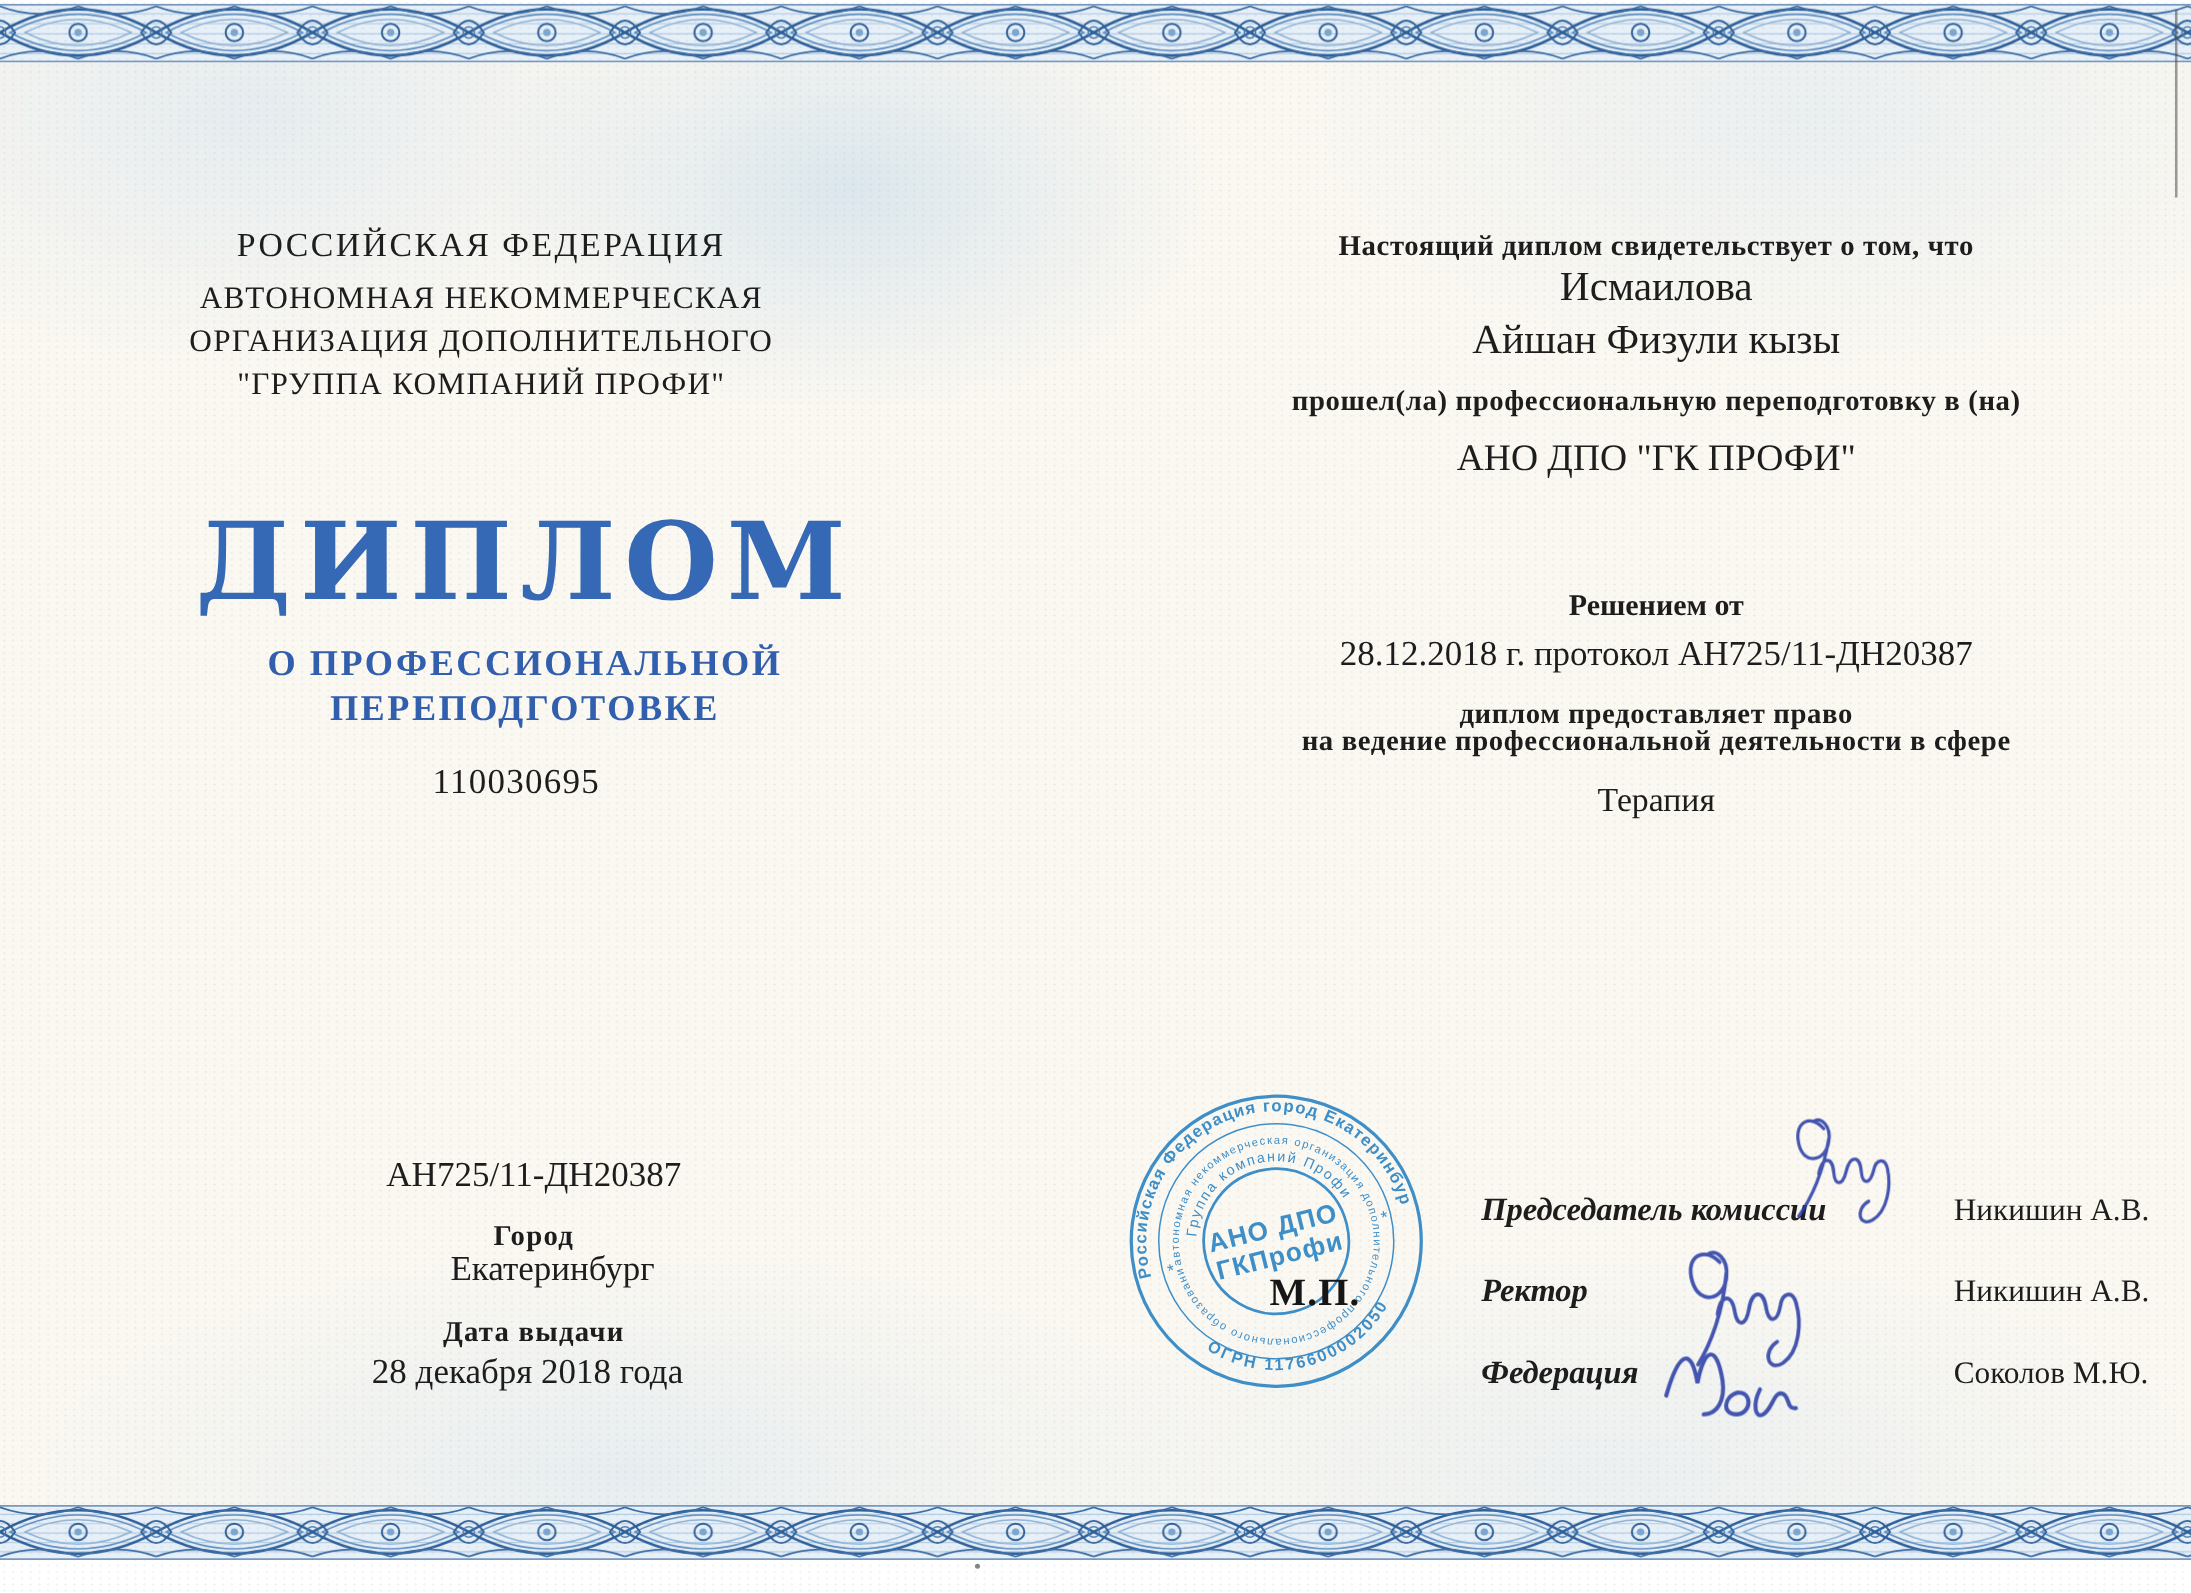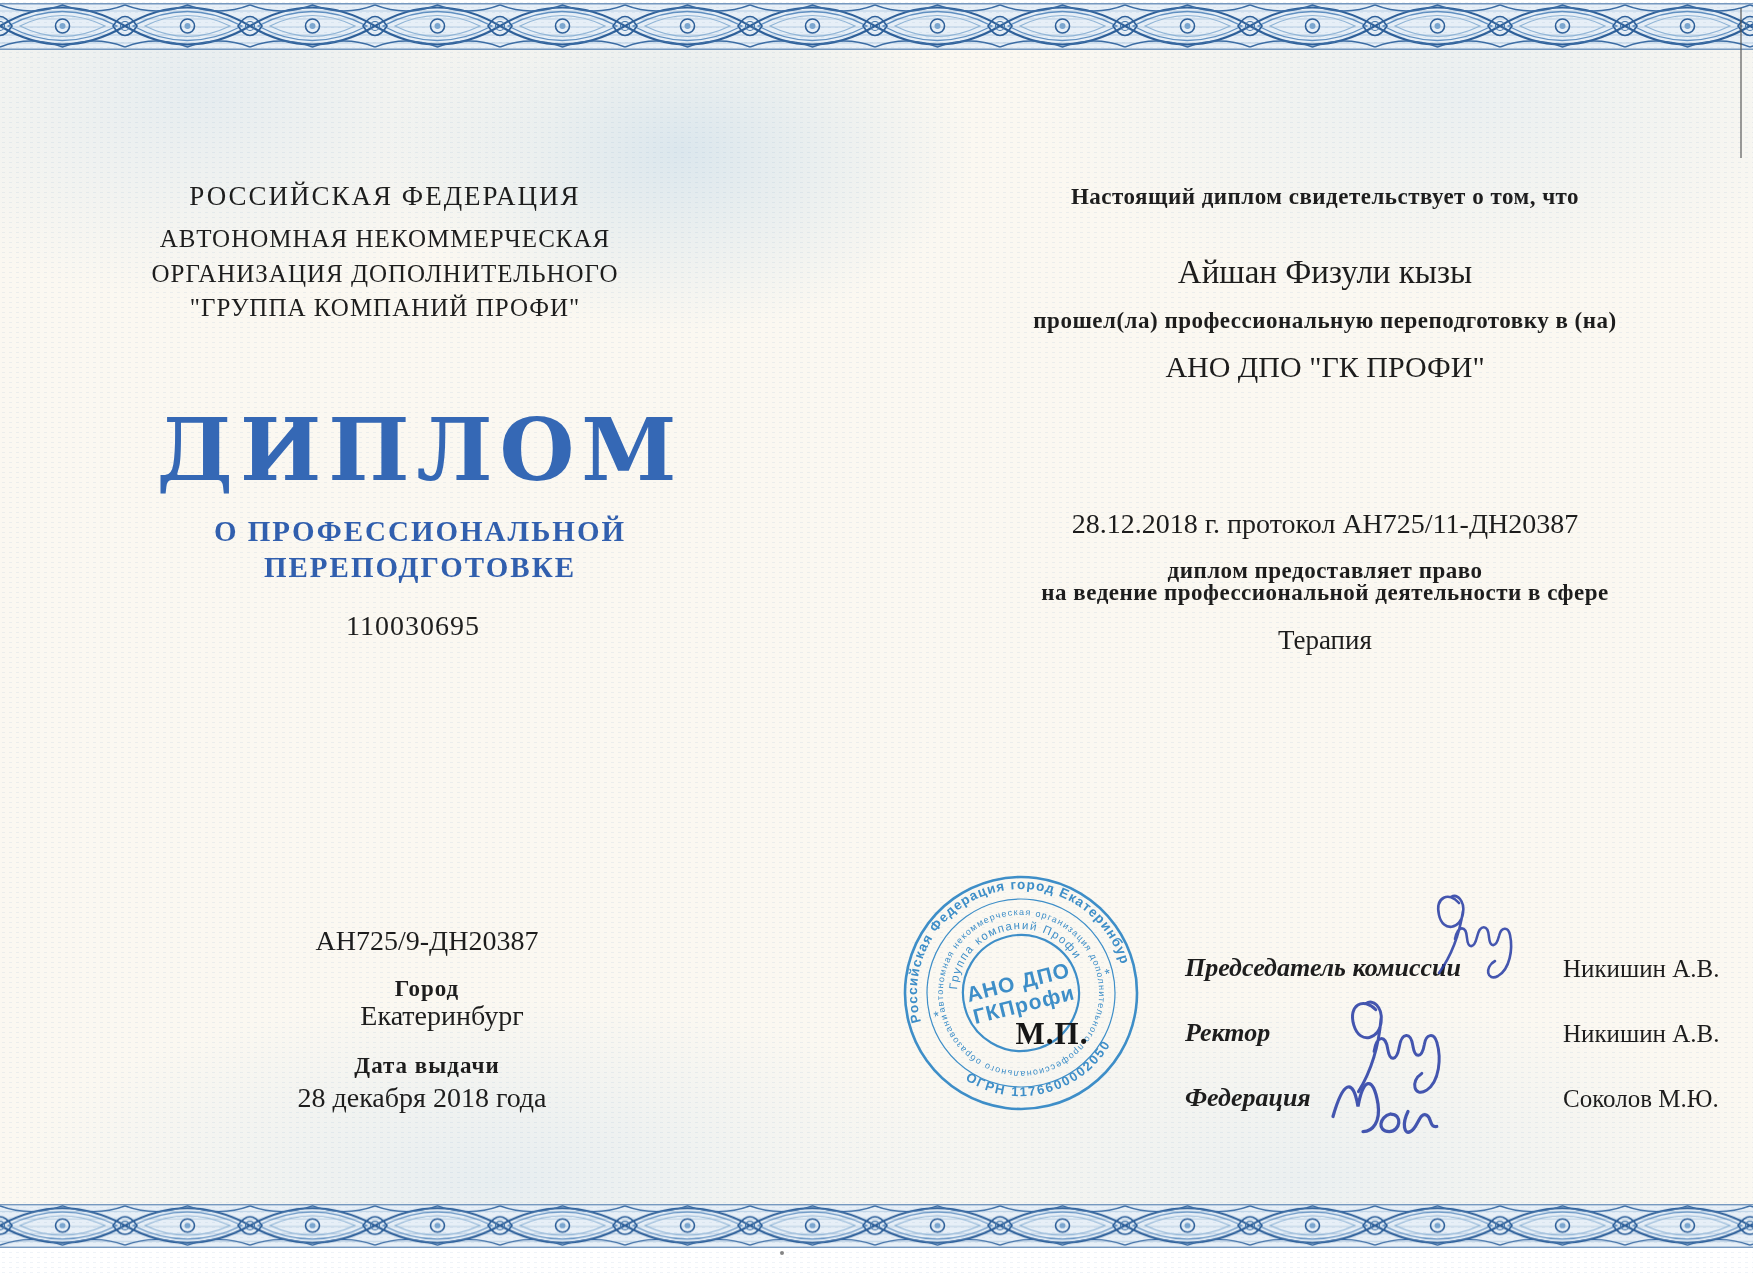--- a/index.html
+++ b/index.html
@@ -111,30 +111,32 @@
     <div>АВТОНОМНАЯ НЕКОММЕРЧЕСКАЯ</div>
     <div>ОРГАНИЗАЦИЯ ДОПОЛНИТЕЛЬНОГО</div>
     <div>"ГРУППА КОМПАНИЙ ПРОФИ"</div>
   </div>
   <div class="abs c title">ДИПЛОМ</div>
   <div class="abs c subtitle">
     <div>О ПРОФЕССИОНАЛЬНОЙ</div>
     <div>ПЕРЕПОДГОТОВКЕ</div>
   </div>
   <div class="abs c blank-number">110030695</div>
-  <div class="abs c val reg-v">АН725/9-ДН20387</div>
+  <div class="abs c val reg-v">АН725/11-ДН20387</div>
   <div class="abs c lbl city-l">Город</div>
   <div class="abs c val city-v">Екатеринбург</div>
   <div class="abs c lbl date-l">Дата выдачи</div>
   <div class="abs c val date-v">28 декабря 2018 года</div>
 
   <div class="abs c r-line r-bold intro">Настоящий диплом свидетельствует о том, что</div>
+  <div class="abs c r-line surname">Исмаилова</div>
   <div class="abs c r-line given">Айшан Физули кызы</div>
   <div class="abs c r-line r-bold completed">прошел(ла) профессиональную переподготовку в (на)</div>
   <div class="abs c r-line institution">АНО ДПО "ГК ПРОФИ"</div>
+  <div class="abs c r-line dec-l">Решением от</div>
   <div class="abs c r-line dec-v">28.12.2018 г. протокол АН725/11-ДН20387</div>
   <div class="abs c r-line r-bold grant1">диплом предоставляет право</div>
   <div class="abs c r-line r-bold grant2">на ведение профессиональной деятельности в сфере</div>
   <div class="abs c r-line field">Терапия</div>
 
   <div class="sig-role role-1">Председатель комиссии</div>
   <div class="sig-role role-2">Ректор</div>
   <div class="sig-role role-3">Федерация</div>
   <div class="sig-name name-1">Никишин А.В.</div>
   <div class="sig-name name-2">Никишин А.В.</div>

